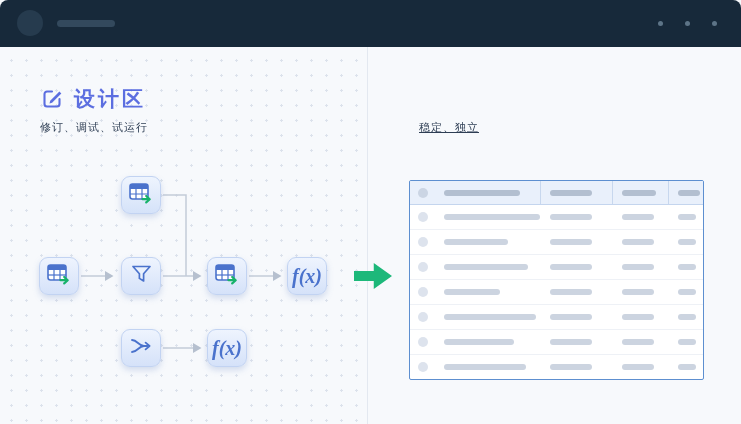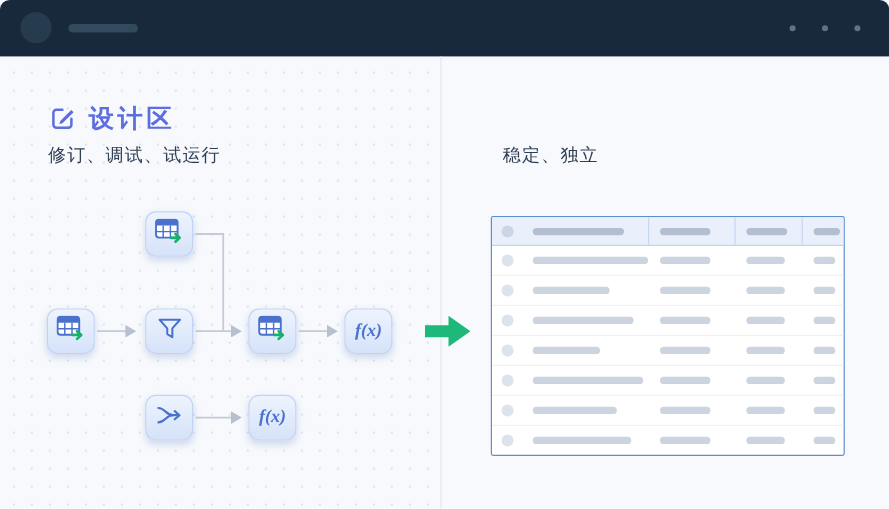--- a/index.html
+++ b/index.html
@@ -26,23 +26,23 @@
     background-image:radial-gradient(#dce2ec 1.1px, transparent 1.1px);
     background-size:15px 15px; background-position:4px 6px;
   }
   .run { position:relative; flex:1; height:100%; }
 
   
   .sec-head { position:absolute; display:flex; align-items:center; gap:10px; }
   .design .sec-head { left:40px; top:38px; }
   .run .sec-head { left:51px; top:38px; }
   .sec-title { font-size:21px; font-weight:700; color:#5c6ee0; letter-spacing:3px; }
-  .sec-sub { position:absolute; font-size:15px; color:#2e3e54; letter-spacing:1px; }
+  .sec-sub { position:absolute; font-size:11px; color:#2e3e54; letter-spacing:1px; }
   .design .sec-sub { left:40px; top:73px; }
-  .run .sec-sub { left:51px; top:73px; }
+  .run .sec-sub { left:51px; top:73px;text-decoration:underline; }
   .sec-icon { display:flex; align-items:center; }
 
   
   .flow { position:absolute; inset:0; }
   .connectors { position:absolute; left:0; top:0; }
   .node {
     position:absolute; width:40px; height:38px; border-radius:9px;
     background:linear-gradient(180deg,#eef4fe 0%,#d5e2f9 100%);
     border:1px solid #c2d3f2;
     box-shadow:0 3px 6px rgba(110,140,200,.28);
@@ -50,21 +50,21 @@
   }
   .n1 { left:121px; top:129px; }
   .n2 { left:39px;  top:210px; }
   .n3 { left:121px; top:210px; }
   .n4 { left:207px; top:210px; }
   .n5 { left:287px; top:210px; }
   .n6 { left:121px; top:282px; }
   .n7 { left:207px; top:282px; }
   .fx-label {
     font-family:"Liberation Serif", serif; font-style:italic; font-weight:700;
-    font-size:15px; color:#4a72cc;
+    font-size:20px; color:#4a72cc;
   }
 
   
   .green-arrow {
     position:absolute; left:354px; top:215px; width:38px; height:28px;
     background:#1db87a; z-index:5;
     clip-path:polygon(0 32%, 52% 32%, 52% 4%, 100% 50%, 52% 96%, 52% 68%, 0 68%);
   }
 
   

